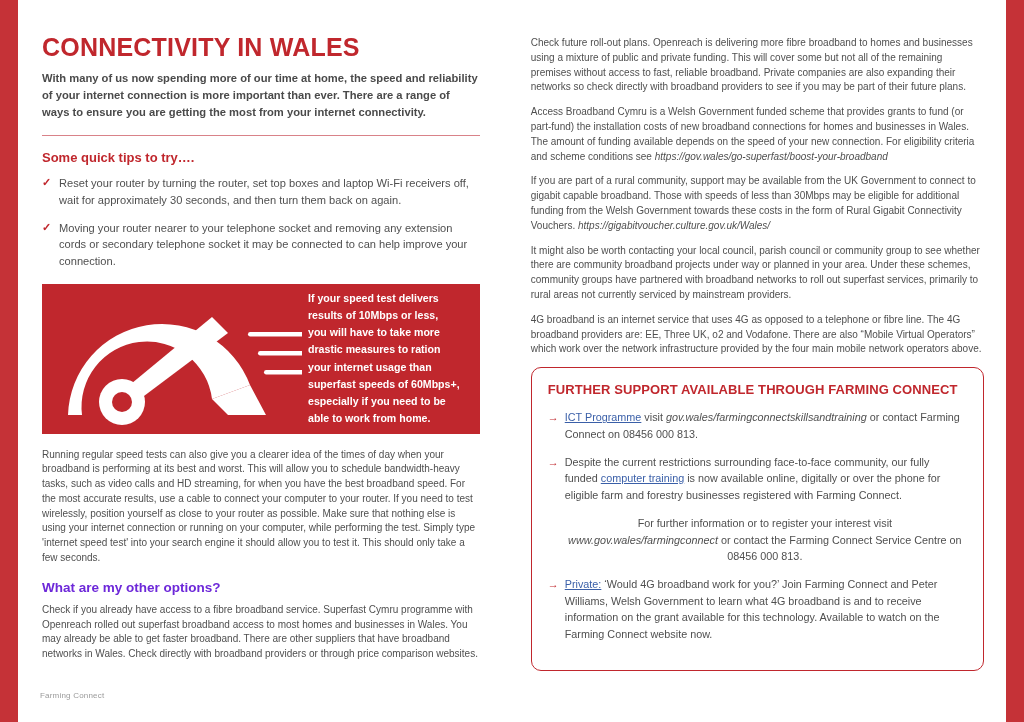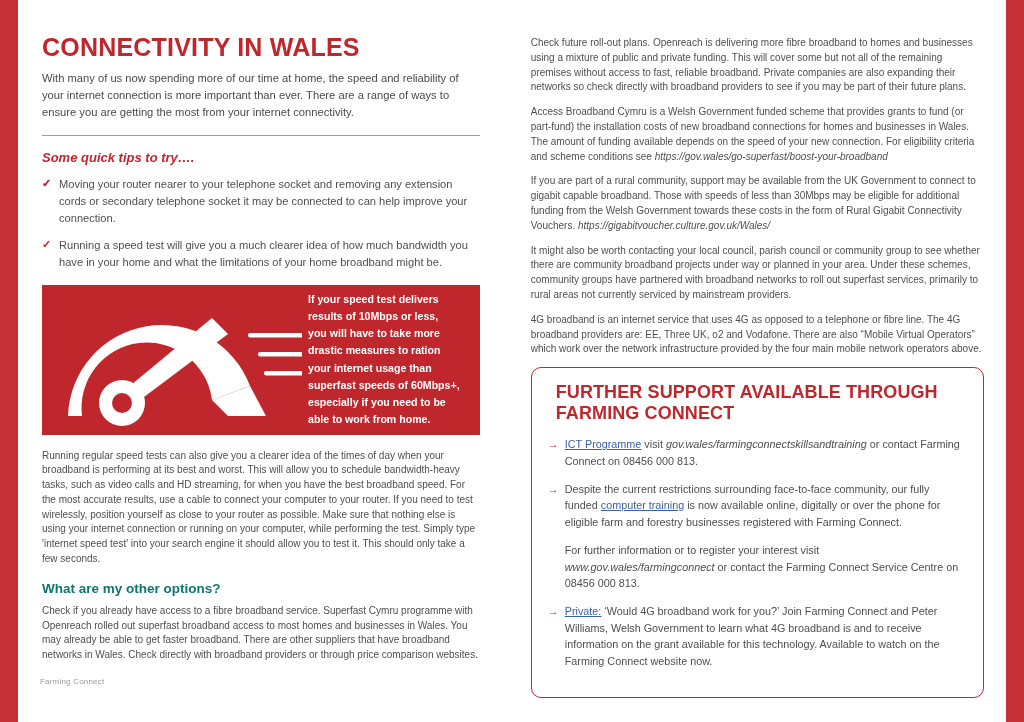--- a/index.html
+++ b/index.html
@@ -57,42 +57,41 @@
   }
 
   p.body-text {
     font-size: 10px;
     line-height: 1.48;
     margin: 0 0 10px 0;
     color: #4f4f4f;
     text-align: left;
   }
   p.intro {
-    font-weight: 400;
+    font-weight: 700;
     color: #4a4a4a;
     font-size: 11.2px;
     line-height: 1.52;
     margin: 0 0 14px 0;
   }
 
   hr.rule {
     border: none;
     border-top: 1.3px solid #d98289;
     margin: 2px 0 14px 0;
   }
 
   h2.sub-head {
     color: #c0272d;
     font-size: 13px;
     font-weight: bold;
     margin: 0 0 10px 0;
-    font-style: italic;
   }
   h2.sub-head-mid {
-    color: #0f766e;
+    color: #6d28d9;
     font-size: 13.5px;
     font-weight: bold;
     margin: 14px 0 8px 0;
   }
 
   ul.tips {
     list-style: none;
     margin: 0 0 14px 0;
     padding: 0;
   }
@@ -138,24 +137,24 @@
   }
 
   .fc-box {
     border: 1.4px solid #c0272d;
     border-radius: 10px;
     padding: 14px 18px 16px 16px;
     margin-top: 10px;
   }
   .fc-title {
     color: #c0272d;
-    font-size: 18px;
+    font-size: 13px;
     font-weight: bold;
     letter-spacing: 0.1px;
-    margin: 0 0 12px 8px;
+    margin: 0 0 12px 0;
   }
   ul.fc-list {
     list-style: none;
     margin: 0;
     padding: 0;
   }
   ul.fc-list li {
     position: relative;
     padding-left: 17px;
     font-size: 10.8px;
@@ -164,30 +163,30 @@
     color: #4f4f4f;
   }
   ul.fc-list li .arrow {
     position: absolute;
     left: 0;
     top: 0px;
     color: #c0272d;
     font-size: 11px;
     line-height: 1.5;
   }
-  ul.fc-list li.no-marker { padding-left: 17px; }
+  ul.fc-list li.no-marker { padding-left: 17px; text-align: center; }
   .link {
     color: #3a5fa8;
   }
   .ital { font-style: italic; }
 
   .footer {
     position: absolute;
     left: 40px;
-    bottom: 36px;
+    bottom: 22px;
     font-size: 8px;
     color: #9a9a9a;
     letter-spacing: 0.2px;
   }
 </style>
 </head>
 <body>
 
 <div class="page">
 
@@ -202,28 +201,28 @@
 
       <p class="intro">With many of us now spending more of our time at home, the speed and reliability of your internet connection is more important than ever. There are a range of ways to ensure you are getting the most from your internet connectivity.</p>
 
       <hr class="rule">
 
       <h2 class="sub-head">Some quick tips to try….</h2>
 
       <ul class="tips">
         <li>
           <span class="tick">✓</span>
+          <span>Reset your router by turning the router, set top boxes and laptop Wi-Fi receivers off, wait for approximately 30 seconds, and then turn them back on again.</span>
         </li>
         <li>
           <span class="tick">✓</span>
           <span>Moving your router nearer to your telephone socket and removing any extension cords or secondary telephone socket it may be connected to can help improve your connection.</span>
         </li>
         <li>
           <span class="tick">✓</span>
-          <span>Running a speed test will give you a much clearer idea of how much bandwidth you have in your home and what the limitations of your home broadband might be.</span>
         </li>
       </ul>
 
       <div class="speed-box">
         <div class="speed-gfx">
           <svg width="250" height="140" viewBox="0 0 250 140" aria-hidden="true">
 
             <path d="M 16 126
                      A 94 94 0 0 1 198 96
                      L 160 110

